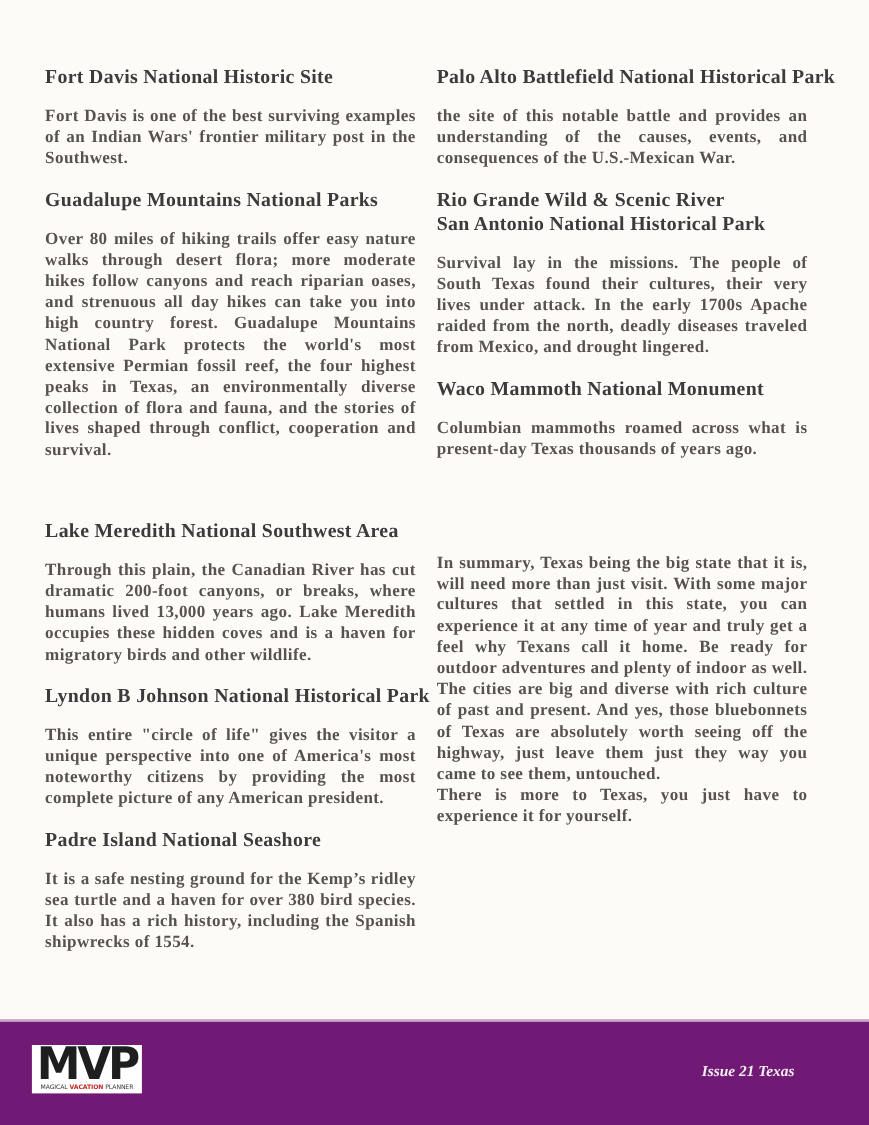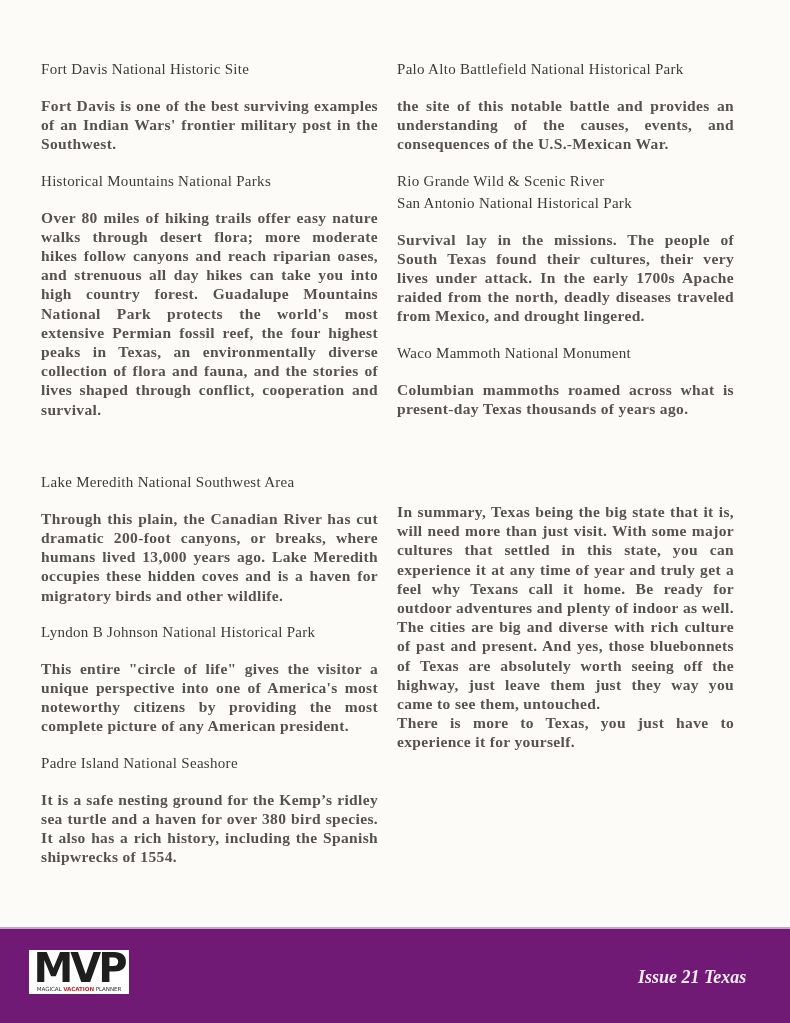--- a/index.html
+++ b/index.html
@@ -10,22 +10,22 @@
     font-family:"DejaVu Serif", "Liberation Serif", serif;
     color:#555150;
   }
   .col {
     position:absolute; top:58px; width:337px;
   }
   .col-left { left:41px; }
   .col-right { left:397px; width:337px; }
   .heading {
     font-family:"Liberation Serif", "DejaVu Serif", serif;
-    font-weight:normal;
-    font-size:15px;
+    font-weight:bold;
+    font-size:18px;
     color:#3d3a39;
     letter-spacing:0.3px;
     margin:0;
     line-height:22px;
     white-space:nowrap;
   }
   .para {
     font-family:"Liberation Serif", "DejaVu Serif", serif;
     font-size:15.5px;
     line-height:19.2px;
@@ -59,34 +59,34 @@
     position:absolute; left:1px; bottom:1px; width:98px;
     font-family:"DejaVu Sans", sans-serif;
     font-size:5.6px; line-height:7px; white-space:nowrap;
     color:#333; text-align:center; letter-spacing:-0.1px;
   }
   .logo-sub .red { color:#c52a2a; font-weight:bold; }
   .issue {
     position:absolute; left:638px; top:38px;
     font-family:"Liberation Serif", "DejaVu Serif", serif;
     font-style:italic; font-weight:bold;
-    font-size:18px; color:#f4eef4;
+    font-size:14px; color:#f4eef4;
     white-space:nowrap;
   }
 </style>
 </head>
 <body>
 
 <div class="col col-left">
   <section>
     <h3 class="heading">Fort Davis National Historic Site</h3>
     <p class="para">Fort Davis is one of the best surviving examples of an Indian Wars' frontier military post in the Southwest.</p>
   </section>
   <section>
-    <h3 class="heading">Historical Mountains National Parks</h3>
+    <h3 class="heading">Guadalupe Mountains National Parks</h3>
     <p class="para">Over 80 miles of hiking trails offer easy nature walks through desert flora; more moderate hikes follow canyons and reach riparian oases, and strenuous all day hikes can take you into high country forest. Guadalupe Mountains National Park protects the world's most extensive Permian fossil reef, the four highest peaks in Texas, an environmentally diverse collection of flora and fauna, and the stories of lives shaped through conflict, cooperation and survival.</p>
   </section>
   <div class="spacer-l"></div>
   <section>
     <h3 class="heading">Lake Meredith National Southwest Area</h3>
     <p class="para">Through this plain, the Canadian River has cut dramatic 200-foot canyons, or breaks, where humans lived 13,000 years ago.  Lake Meredith occupies these hidden coves and is a haven for migratory birds and other wildlife.</p>
   </section>
   <section>
     <h3 class="heading">Lyndon B Johnson National Historical Park</h3>
     <p class="para">This entire "circle of life" gives the visitor a unique perspective into one of America's most noteworthy citizens by providing the most complete picture of any American president.</p>

